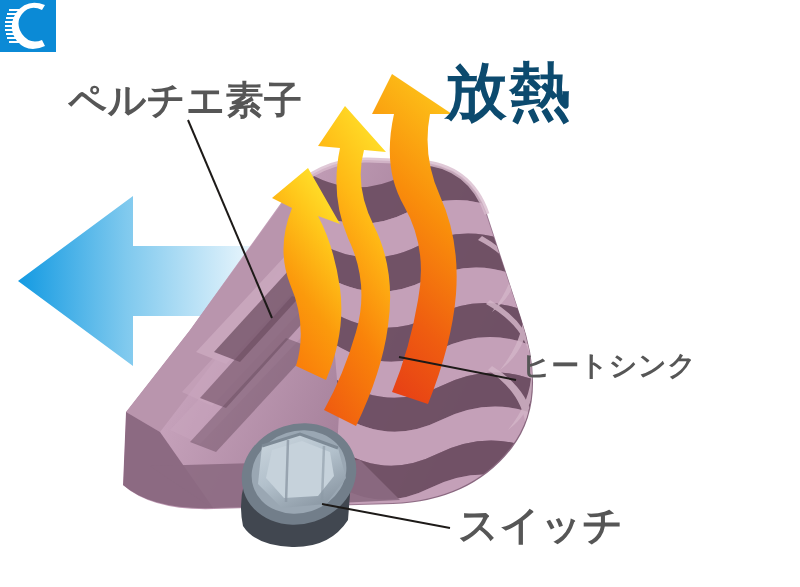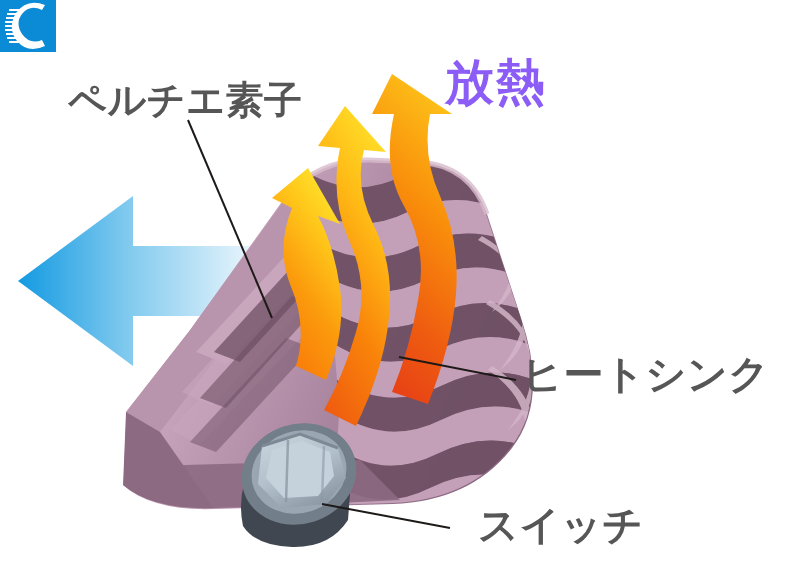--- a/index.html
+++ b/index.html
@@ -13,23 +13,23 @@
   #stage { position:absolute; inset:0; width:800px; height:469px; }
   .svg-layer { position:absolute; left:0; top:0; width:800px; height:587px; }
   .lbl {
     position:absolute;
     font-family:"DejaVu Sans", sans-serif;
     font-weight:700;
     white-space:nowrap;
     letter-spacing:0.5px;
   }
   #label-peltier { left:68px;  top:75px;  font-size:38px; color:#565656; }
-  #label-heatsink{ left:522px; top:347px; font-size:40px; color:#565656; }
-  #label-switch  { left:458px; top:498px; font-size:40px; color:#565656;margin-left:20px; }
-  #label-radiate { left:445px; top:50px;  font-size:49px; color:#8b5cf6; letter-spacing:2px; }
+  #label-heatsink{ left:522px; top:347px; font-size:28px; color:#565656; }
+  #label-switch  { left:458px; top:498px; font-size:40px; color:#565656; }
+  #label-radiate { left:445px; top:50px;  font-size:62px; color:#0c4a6e; letter-spacing:2px; }
   #label-coldair {
     left:38px; top:234px; font-size:58px; color:#ffffff; letter-spacing:3px;
     text-shadow:0 2px 3px rgba(30,100,160,.35);
   }
   #logo {
     position:absolute; left:0; top:0; width:56px; height:52px;
     background:#0b8ad6;
   }
 </style>
 </head>

